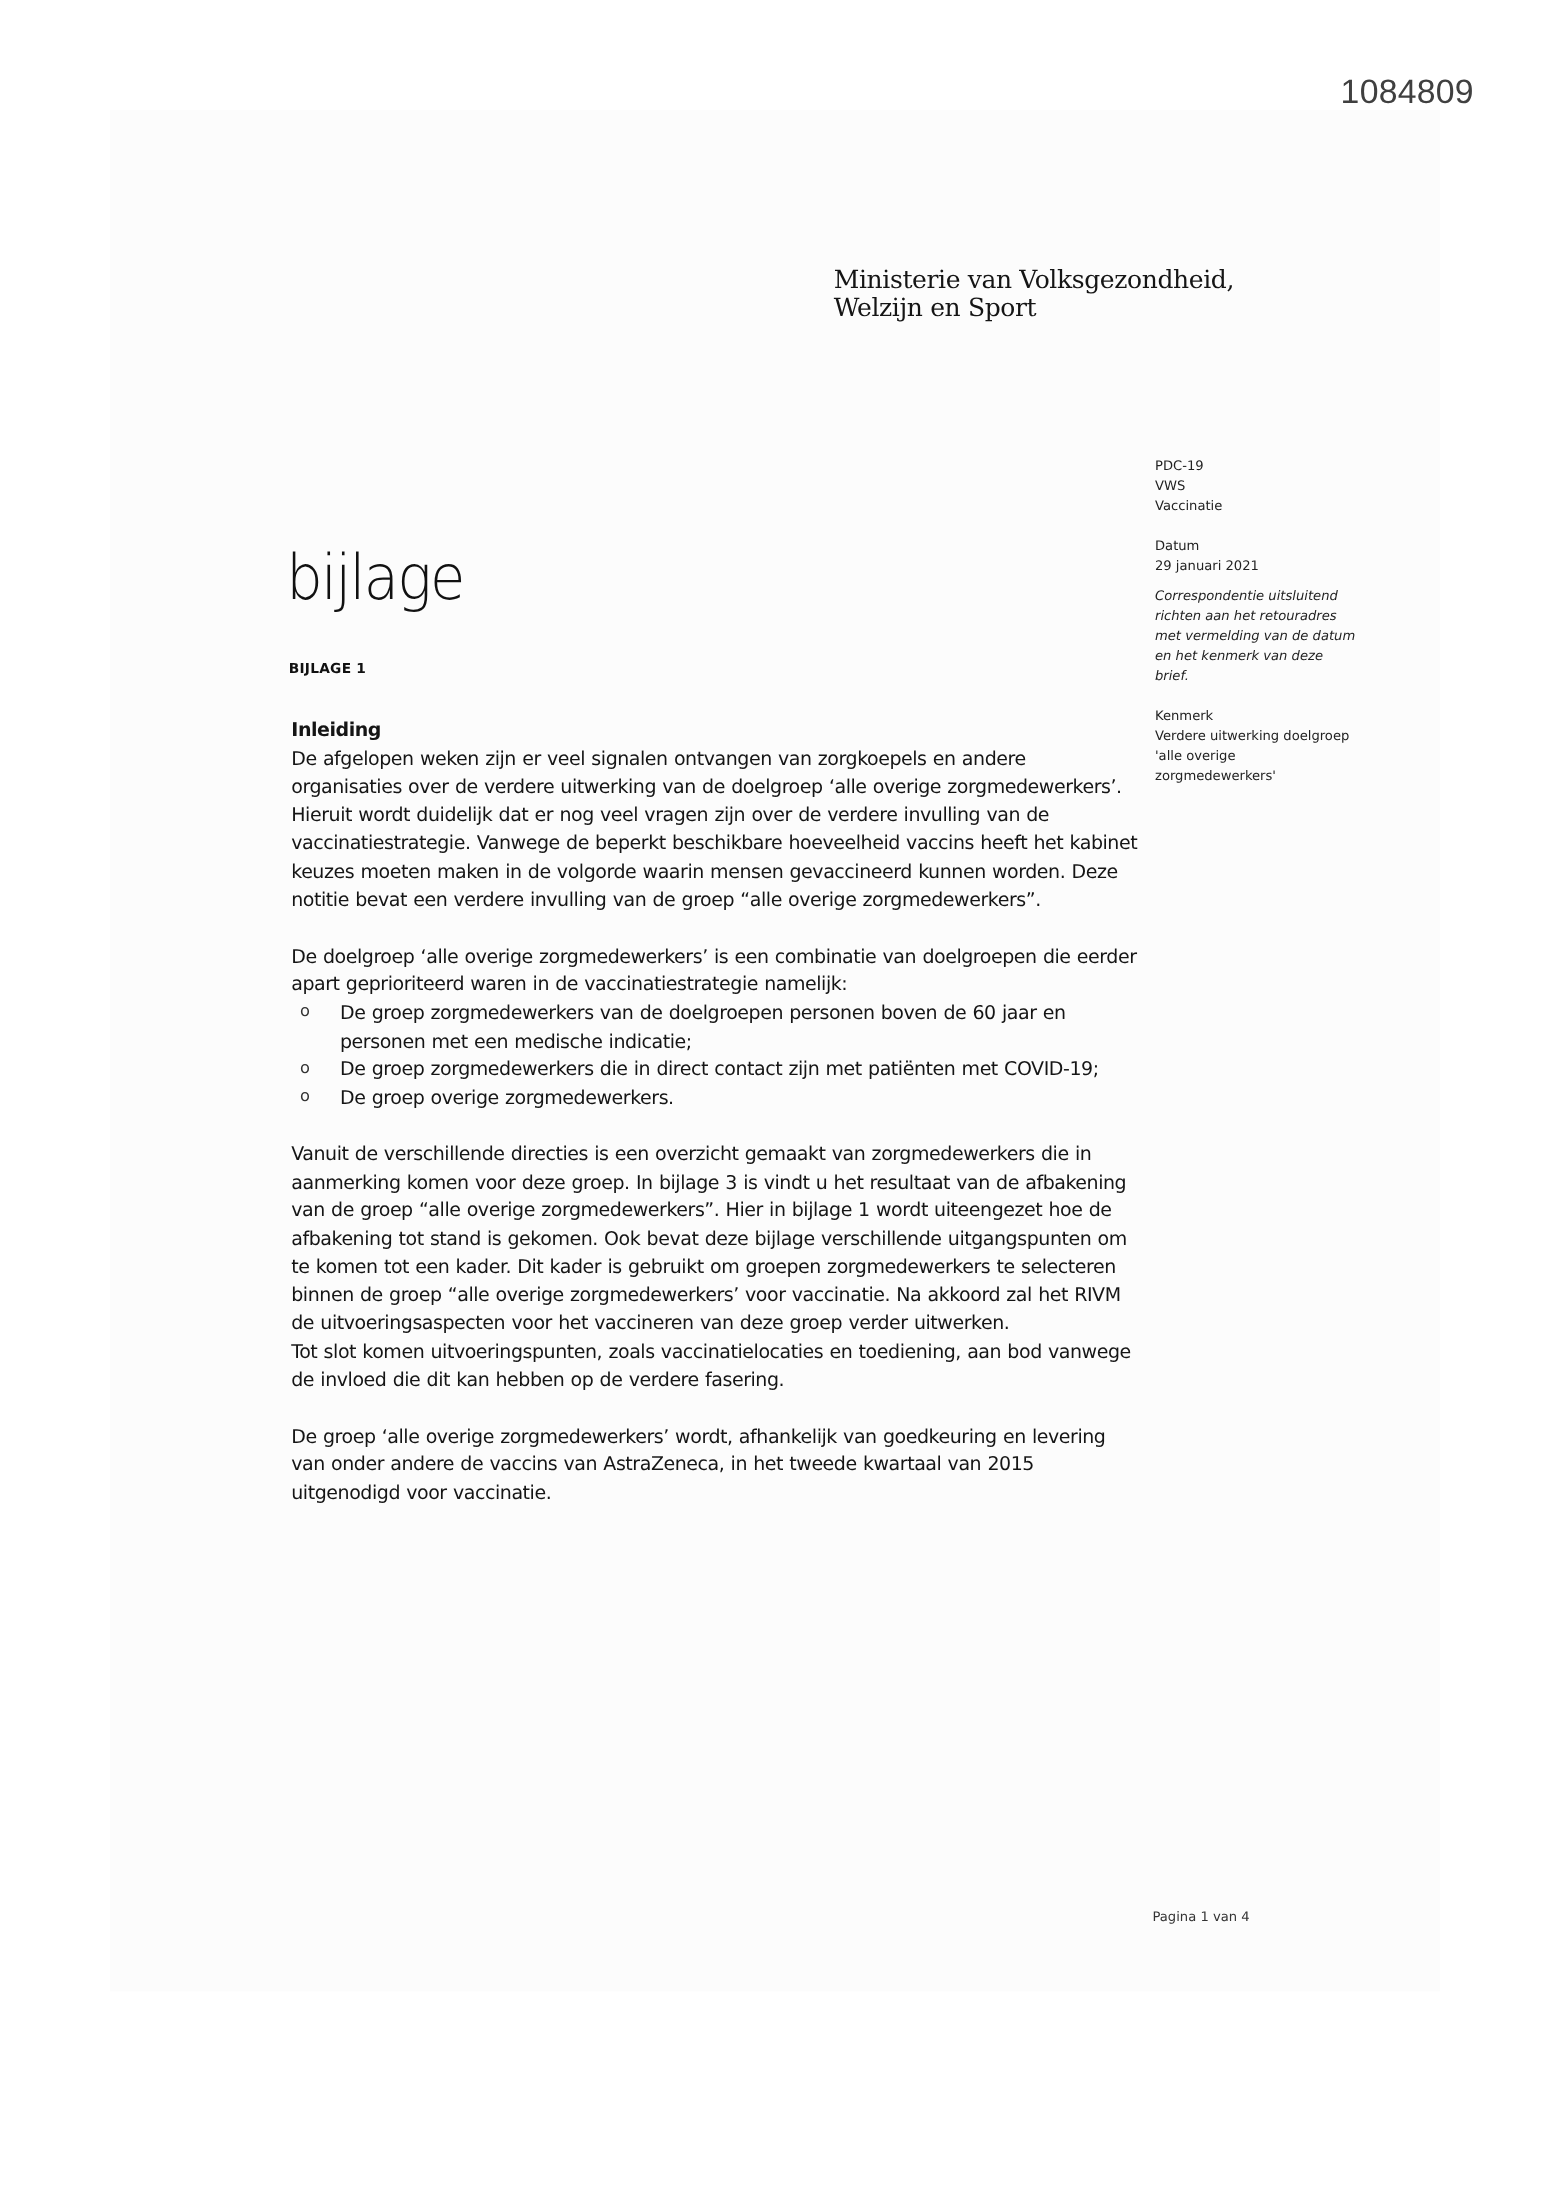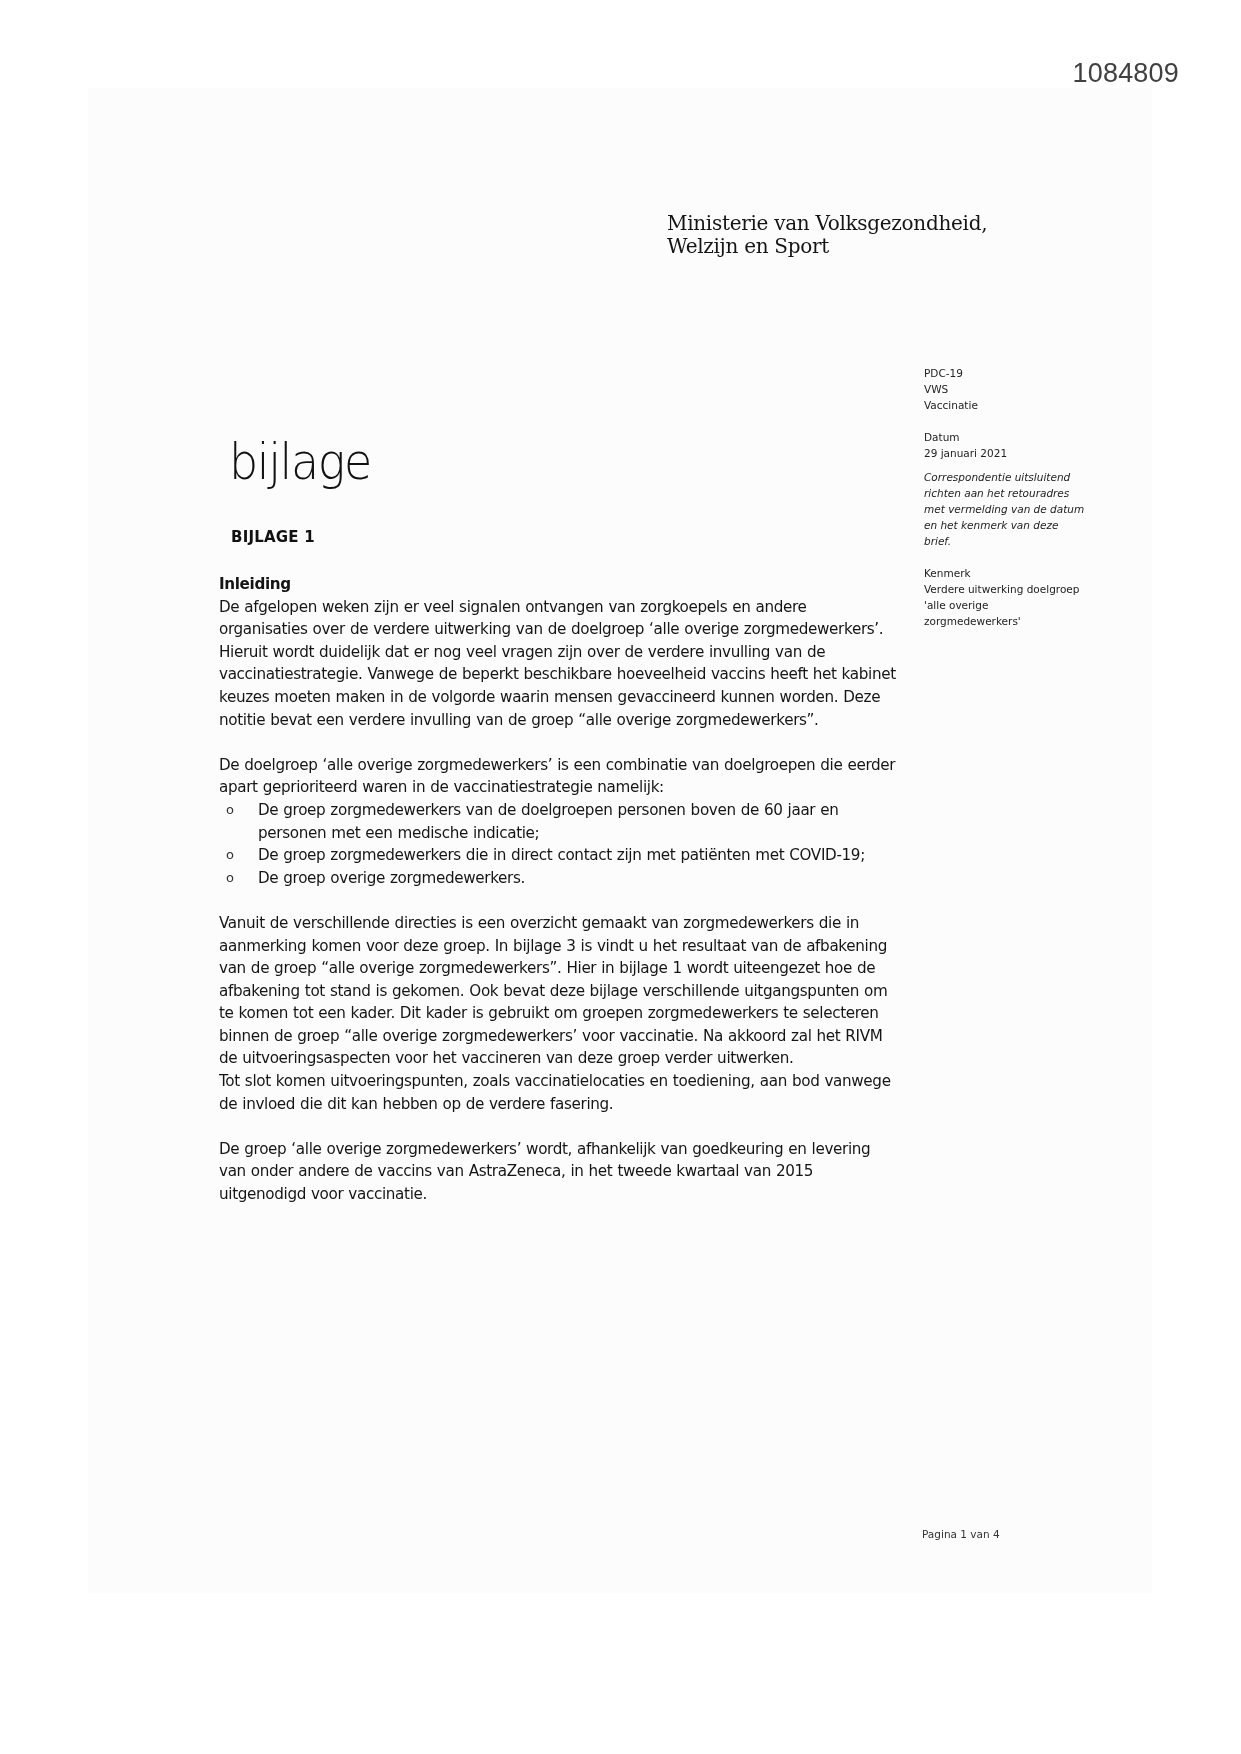--- a/index.html
+++ b/index.html
@@ -67,27 +67,27 @@
       line-height: 60px;
       color: #111;
       letter-spacing: -1.5px;
       transform: scaleX(0.92);
       transform-origin: left top;
     }
     .subtitle {
       position: absolute;
       left: 231px;
       top: 528px;
-      font-size: 15px;
+      font-size: 11px;
       font-weight: bold;
       letter-spacing: 0.2px;
     }
     .body-text {
       position: absolute;
-      left: 219px;
+      left: 233px;
       top: 573px;
       width: 680px;
       font-family: "DejaVu Sans", sans-serif;
       font-size: 15.2px;
       line-height: 22.6px;
       color: #151515;
       letter-spacing: -0.35px;
       word-spacing: 0.5px;
     }
     .body-text p { margin: 0; }

